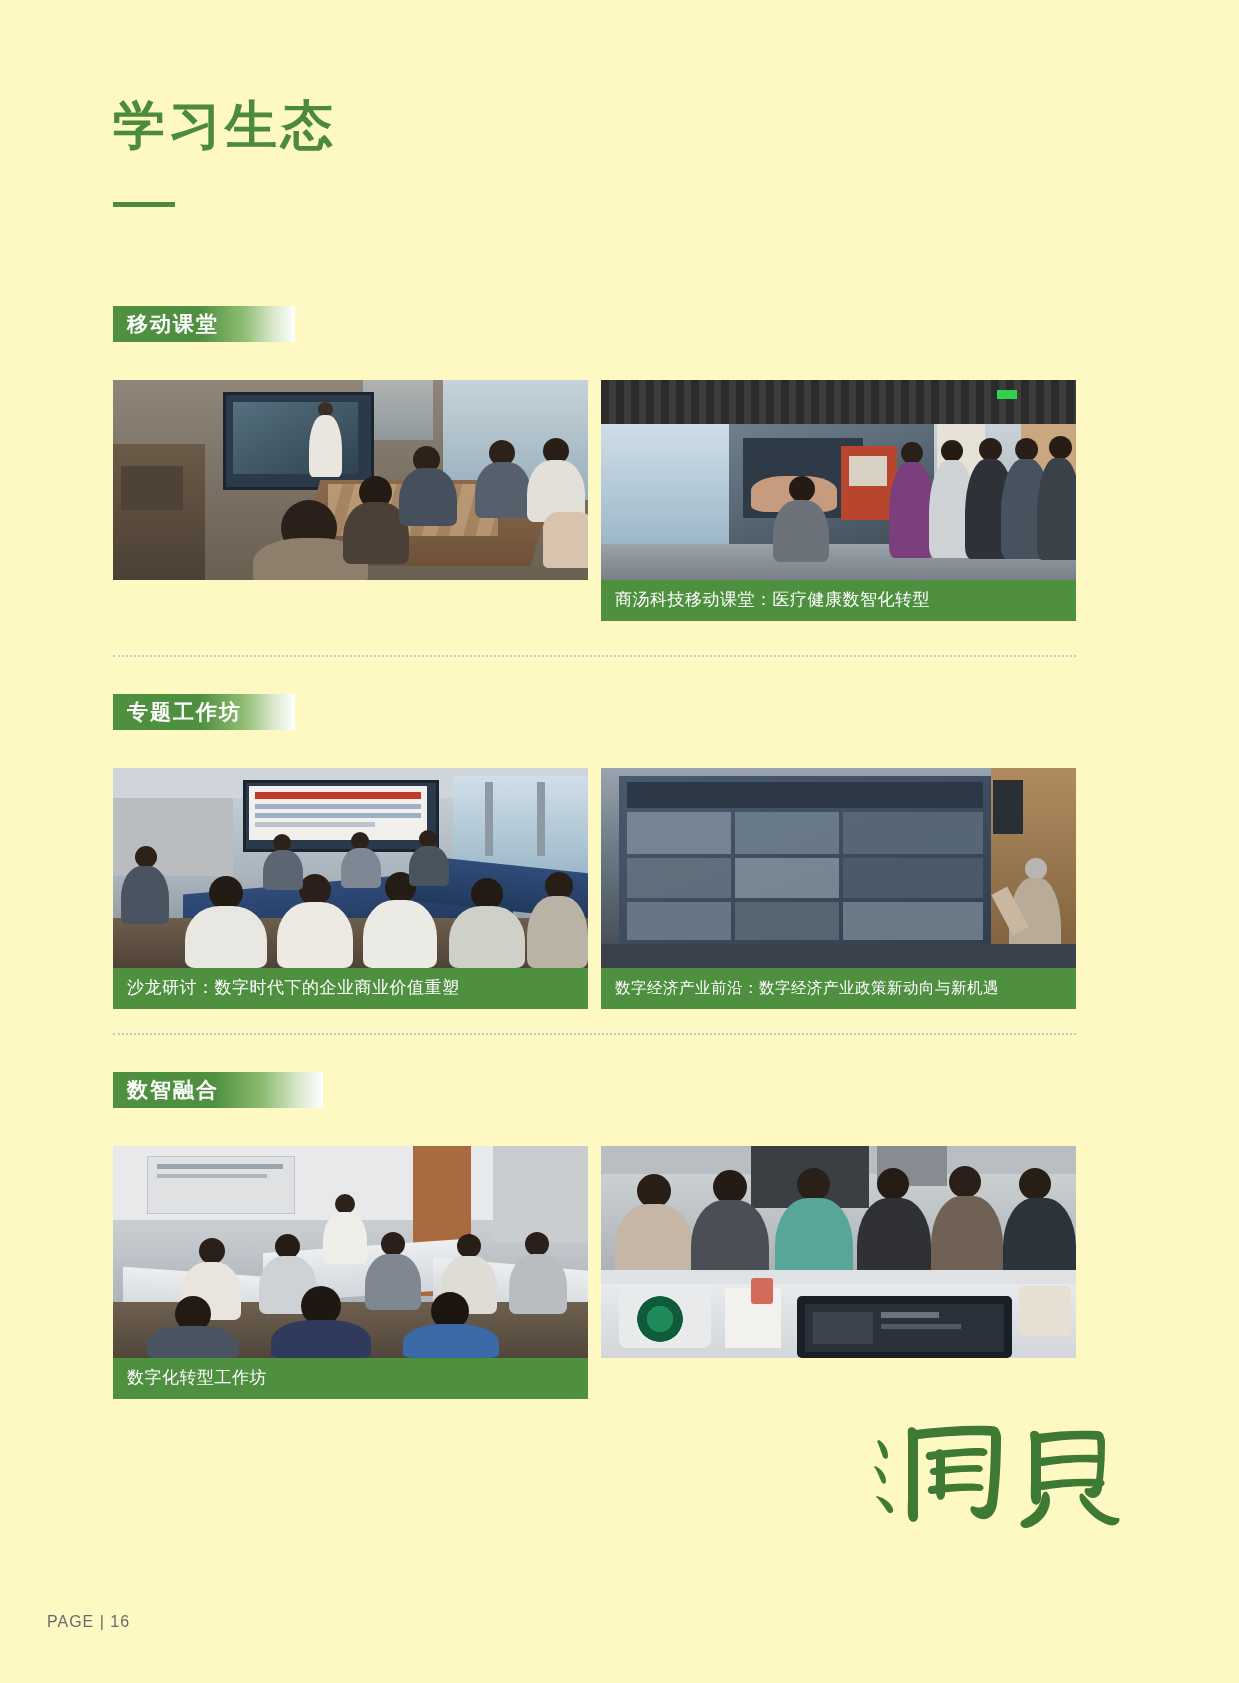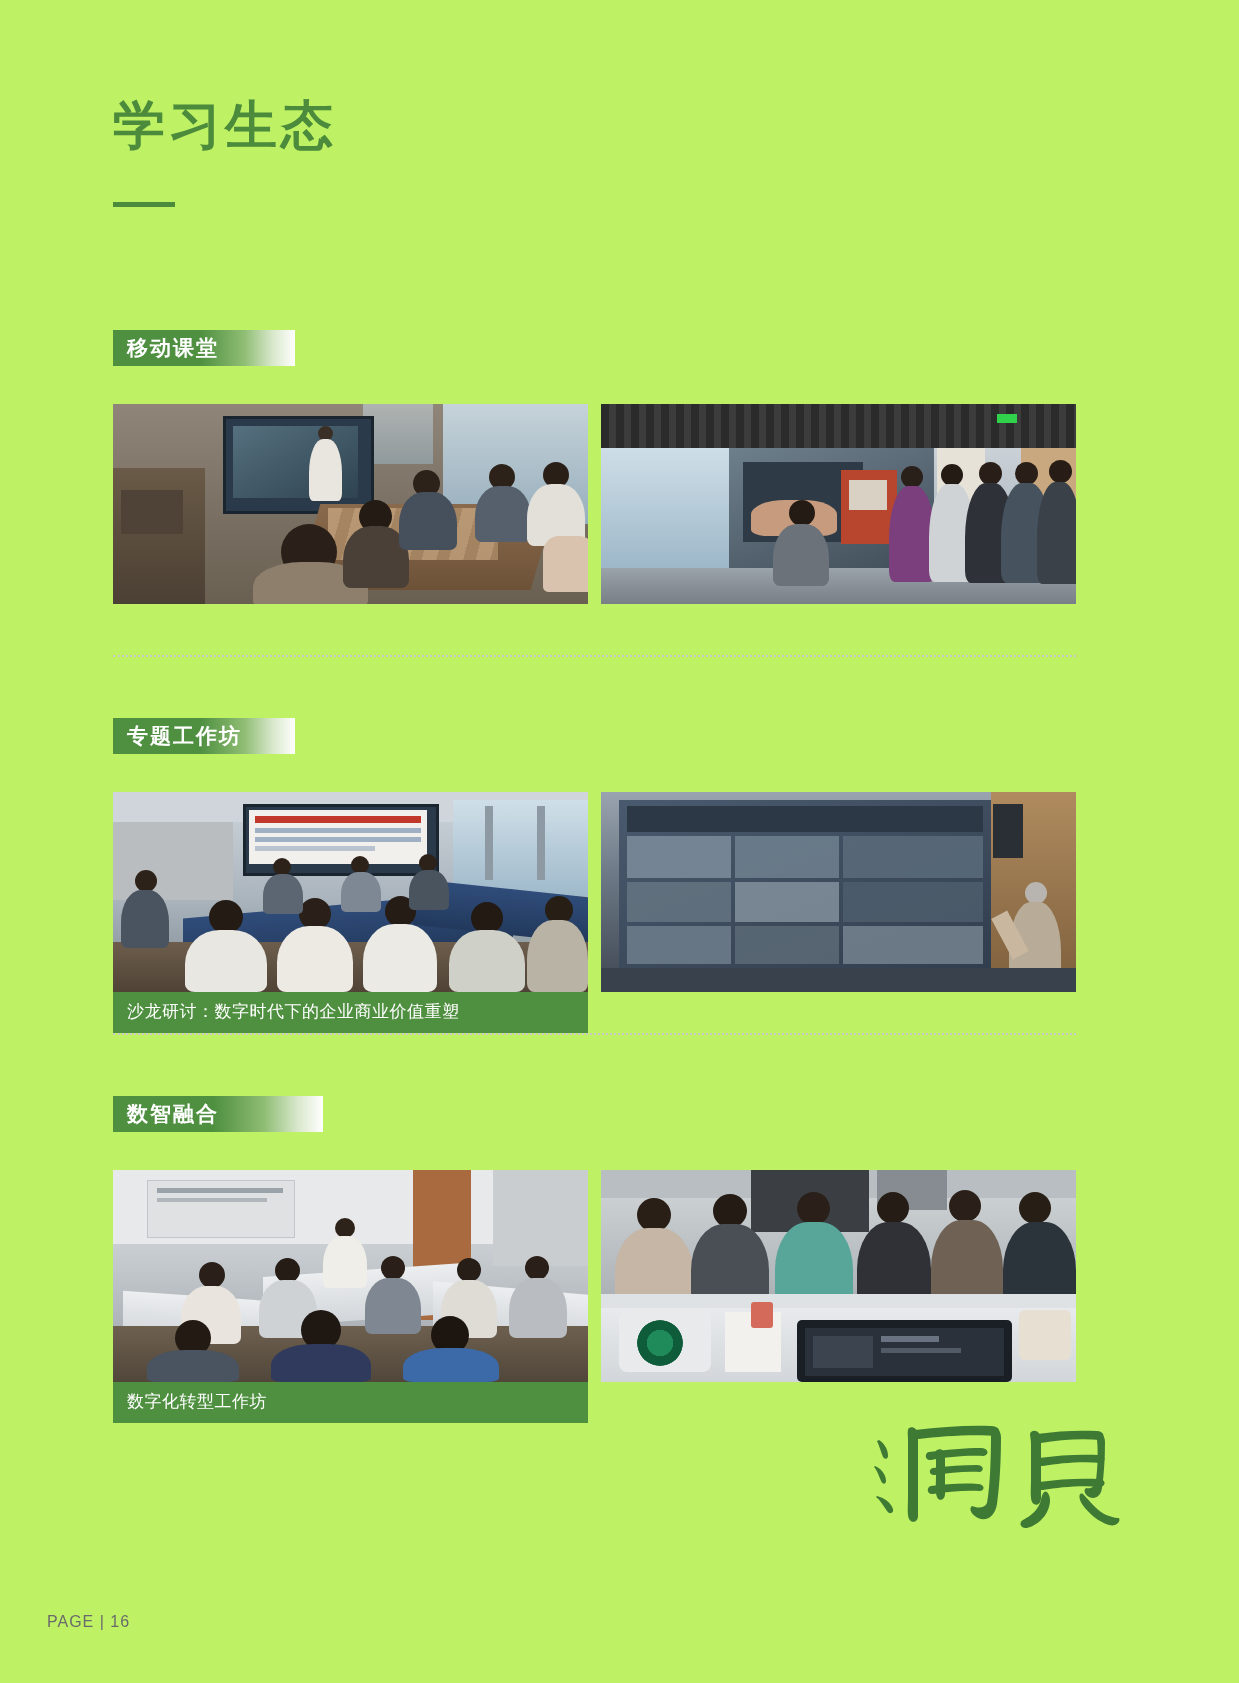--- a/index.html
+++ b/index.html
@@ -11,21 +11,21 @@
     width: 1239px;
     height: 1683px;
     position: relative;
     font-family: "Liberation Sans", "DejaVu Sans", sans-serif;
     overflow: hidden;
   }
 
   .page {
     position: absolute;
     inset: 0;
-    background: #bef264;
+    background: #fef9c3;
   }
 
   
   .header {
     position: absolute;
     left: 113px;
     top: 96px;
     width: 700px;
   }
   .title-cn {
@@ -50,21 +50,20 @@
     height: 5px;
     background: #4b8b3b;
     margin-top: 46px;
   }
 
   
   .section {
     position: absolute;
     left: 0;
     width: 1239px;
-    margin-top: 24px;
   }
   .section-1 { top: 306px; }
   .section-2 { top: 694px; }
   .section-3 { top: 1072px; }
 
   .badge {
     position: relative;
     margin-left: 113px;
     height: 36px;
     width: 182px;
@@ -292,20 +291,21 @@
           <div class="person ph" style="left:328px;top:80px;width:46px;height:98px;background:#cfd3d6;"></div>
           <div class="head ph" style="left:378px;top:58px;width:23px;height:23px;background:#2a1f18;"></div>
           <div class="person ph" style="left:364px;top:79px;width:50px;height:100px;background:#2f3138;"></div>
           <div class="head ph" style="left:414px;top:58px;width:23px;height:23px;background:#2a1f18;"></div>
           <div class="person ph" style="left:400px;top:79px;width:50px;height:100px;background:#46535f;"></div>
           <div class="head ph" style="left:448px;top:56px;width:23px;height:23px;background:#271d16;"></div>
           <div class="person ph" style="left:436px;top:78px;width:44px;height:102px;background:#3a4148;"></div>
           <div class="head ph" style="left:188px;top:96px;width:26px;height:26px;background:#241b14;"></div>
           <div class="person ph" style="left:172px;top:120px;width:56px;height:62px;background:#6b727a;"></div>
         </div>
+        <div class="card-caption">商汤科技移动课堂：医疗健康数智化转型</div>
       </div>
 
     </div>
   </div>
 
   <div class="dotted dotted-1"></div>
 
   <div class="section section-2">
     <div class="badge">
       <span class="badge-label">专题工作坊</span>
@@ -365,20 +365,21 @@
           <div class="slide-tile ph" style="left:26px;top:134px;width:104px;height:38px;background:#6c7b89;"></div>
           <div class="slide-tile ph" style="left:134px;top:134px;width:104px;height:38px;background:#5a6874;"></div>
           <div class="slide-tile ph" style="left:242px;top:134px;width:140px;height:38px;background:#717f8c;"></div>
           <div class="ph" style="left:390px;top:0;width:85px;height:200px;background:linear-gradient(180deg,#b08b5f,#7d5f3c);"></div>
           <div class="ph" style="left:392px;top:12px;width:30px;height:54px;background:#2a2f35;"></div>
           <div class="head ph" style="left:424px;top:90px;width:22px;height:22px;background:#b8b5b0;"></div>
           <div class="person ph" style="left:408px;top:110px;width:52px;height:90px;background:#b8ac98;"></div>
           <div class="ph" style="left:400px;top:120px;width:18px;height:46px;background:#c9b79f;transform:rotate(-28deg);"></div>
           <div class="ph" style="left:0;top:176px;width:475px;height:24px;background:#39424c;"></div>
         </div>
+        <div class="card-caption small">数字经济产业前沿：数字经济产业政策新动向与新机遇</div>
       </div>
 
     </div>
   </div>
 
   <div class="dotted dotted-2"></div>
 
   <div class="section section-3">
     <div class="badge wide">
       <span class="badge-label">数智融合</span>

